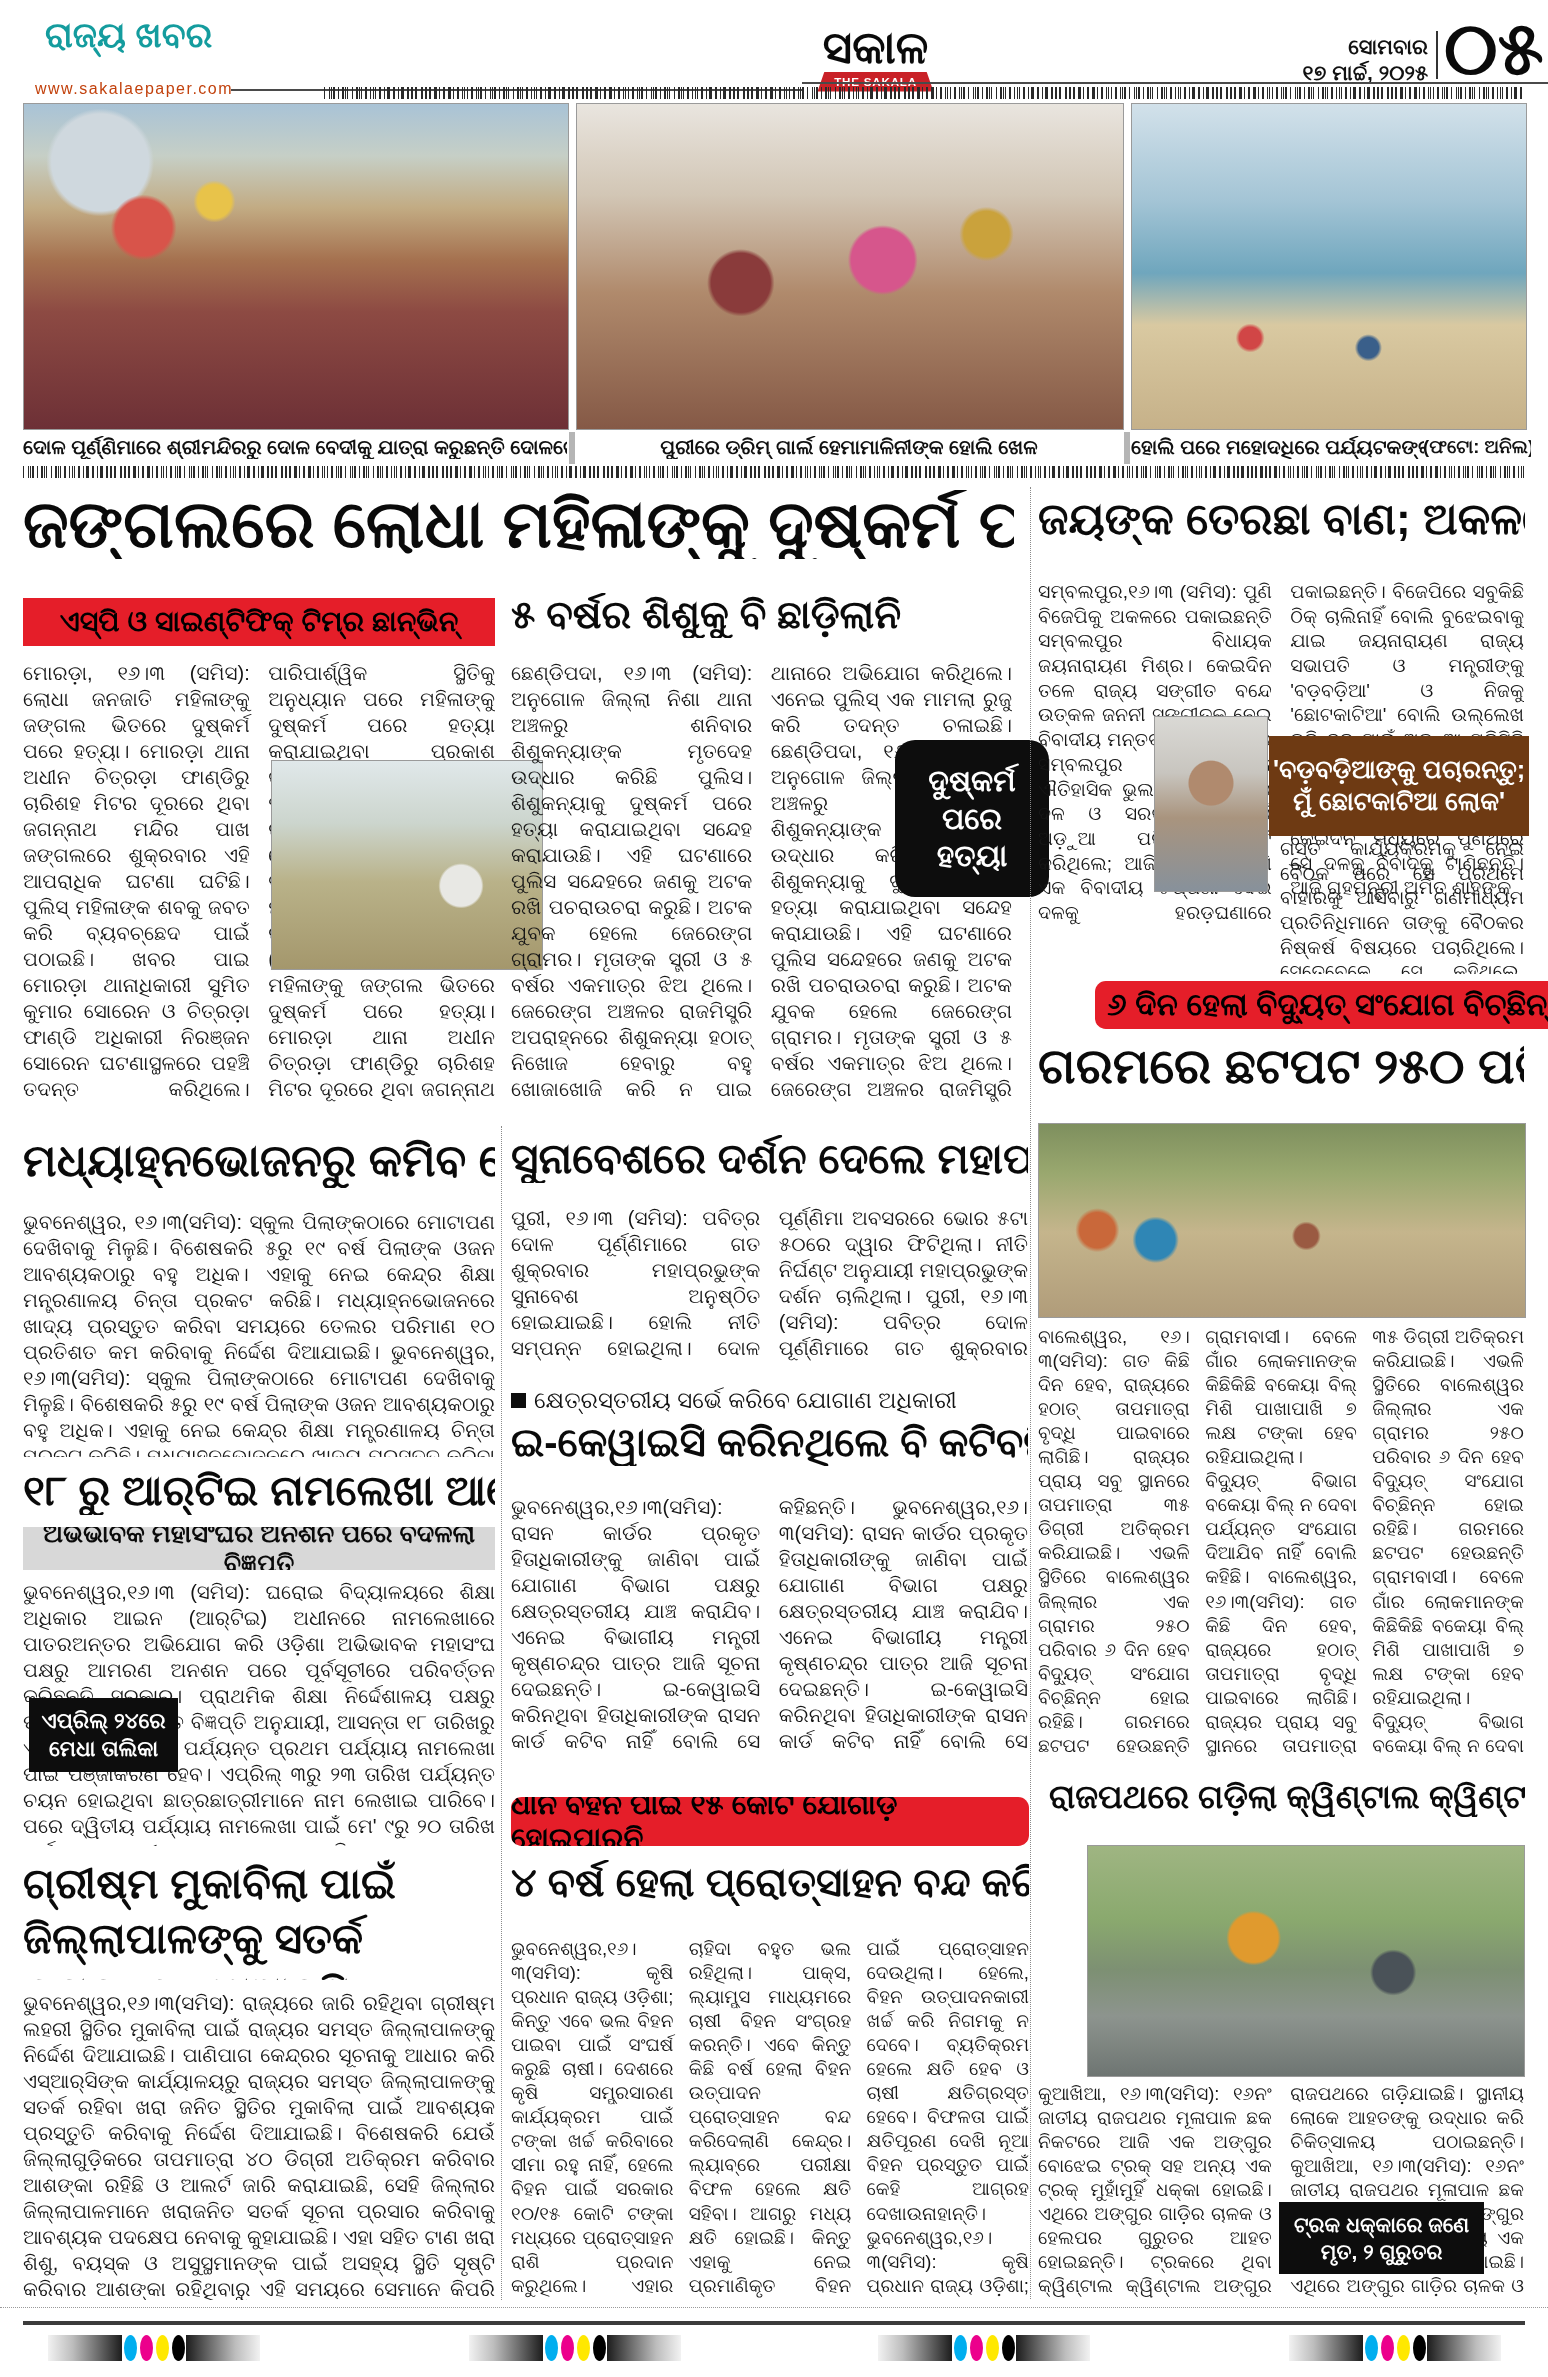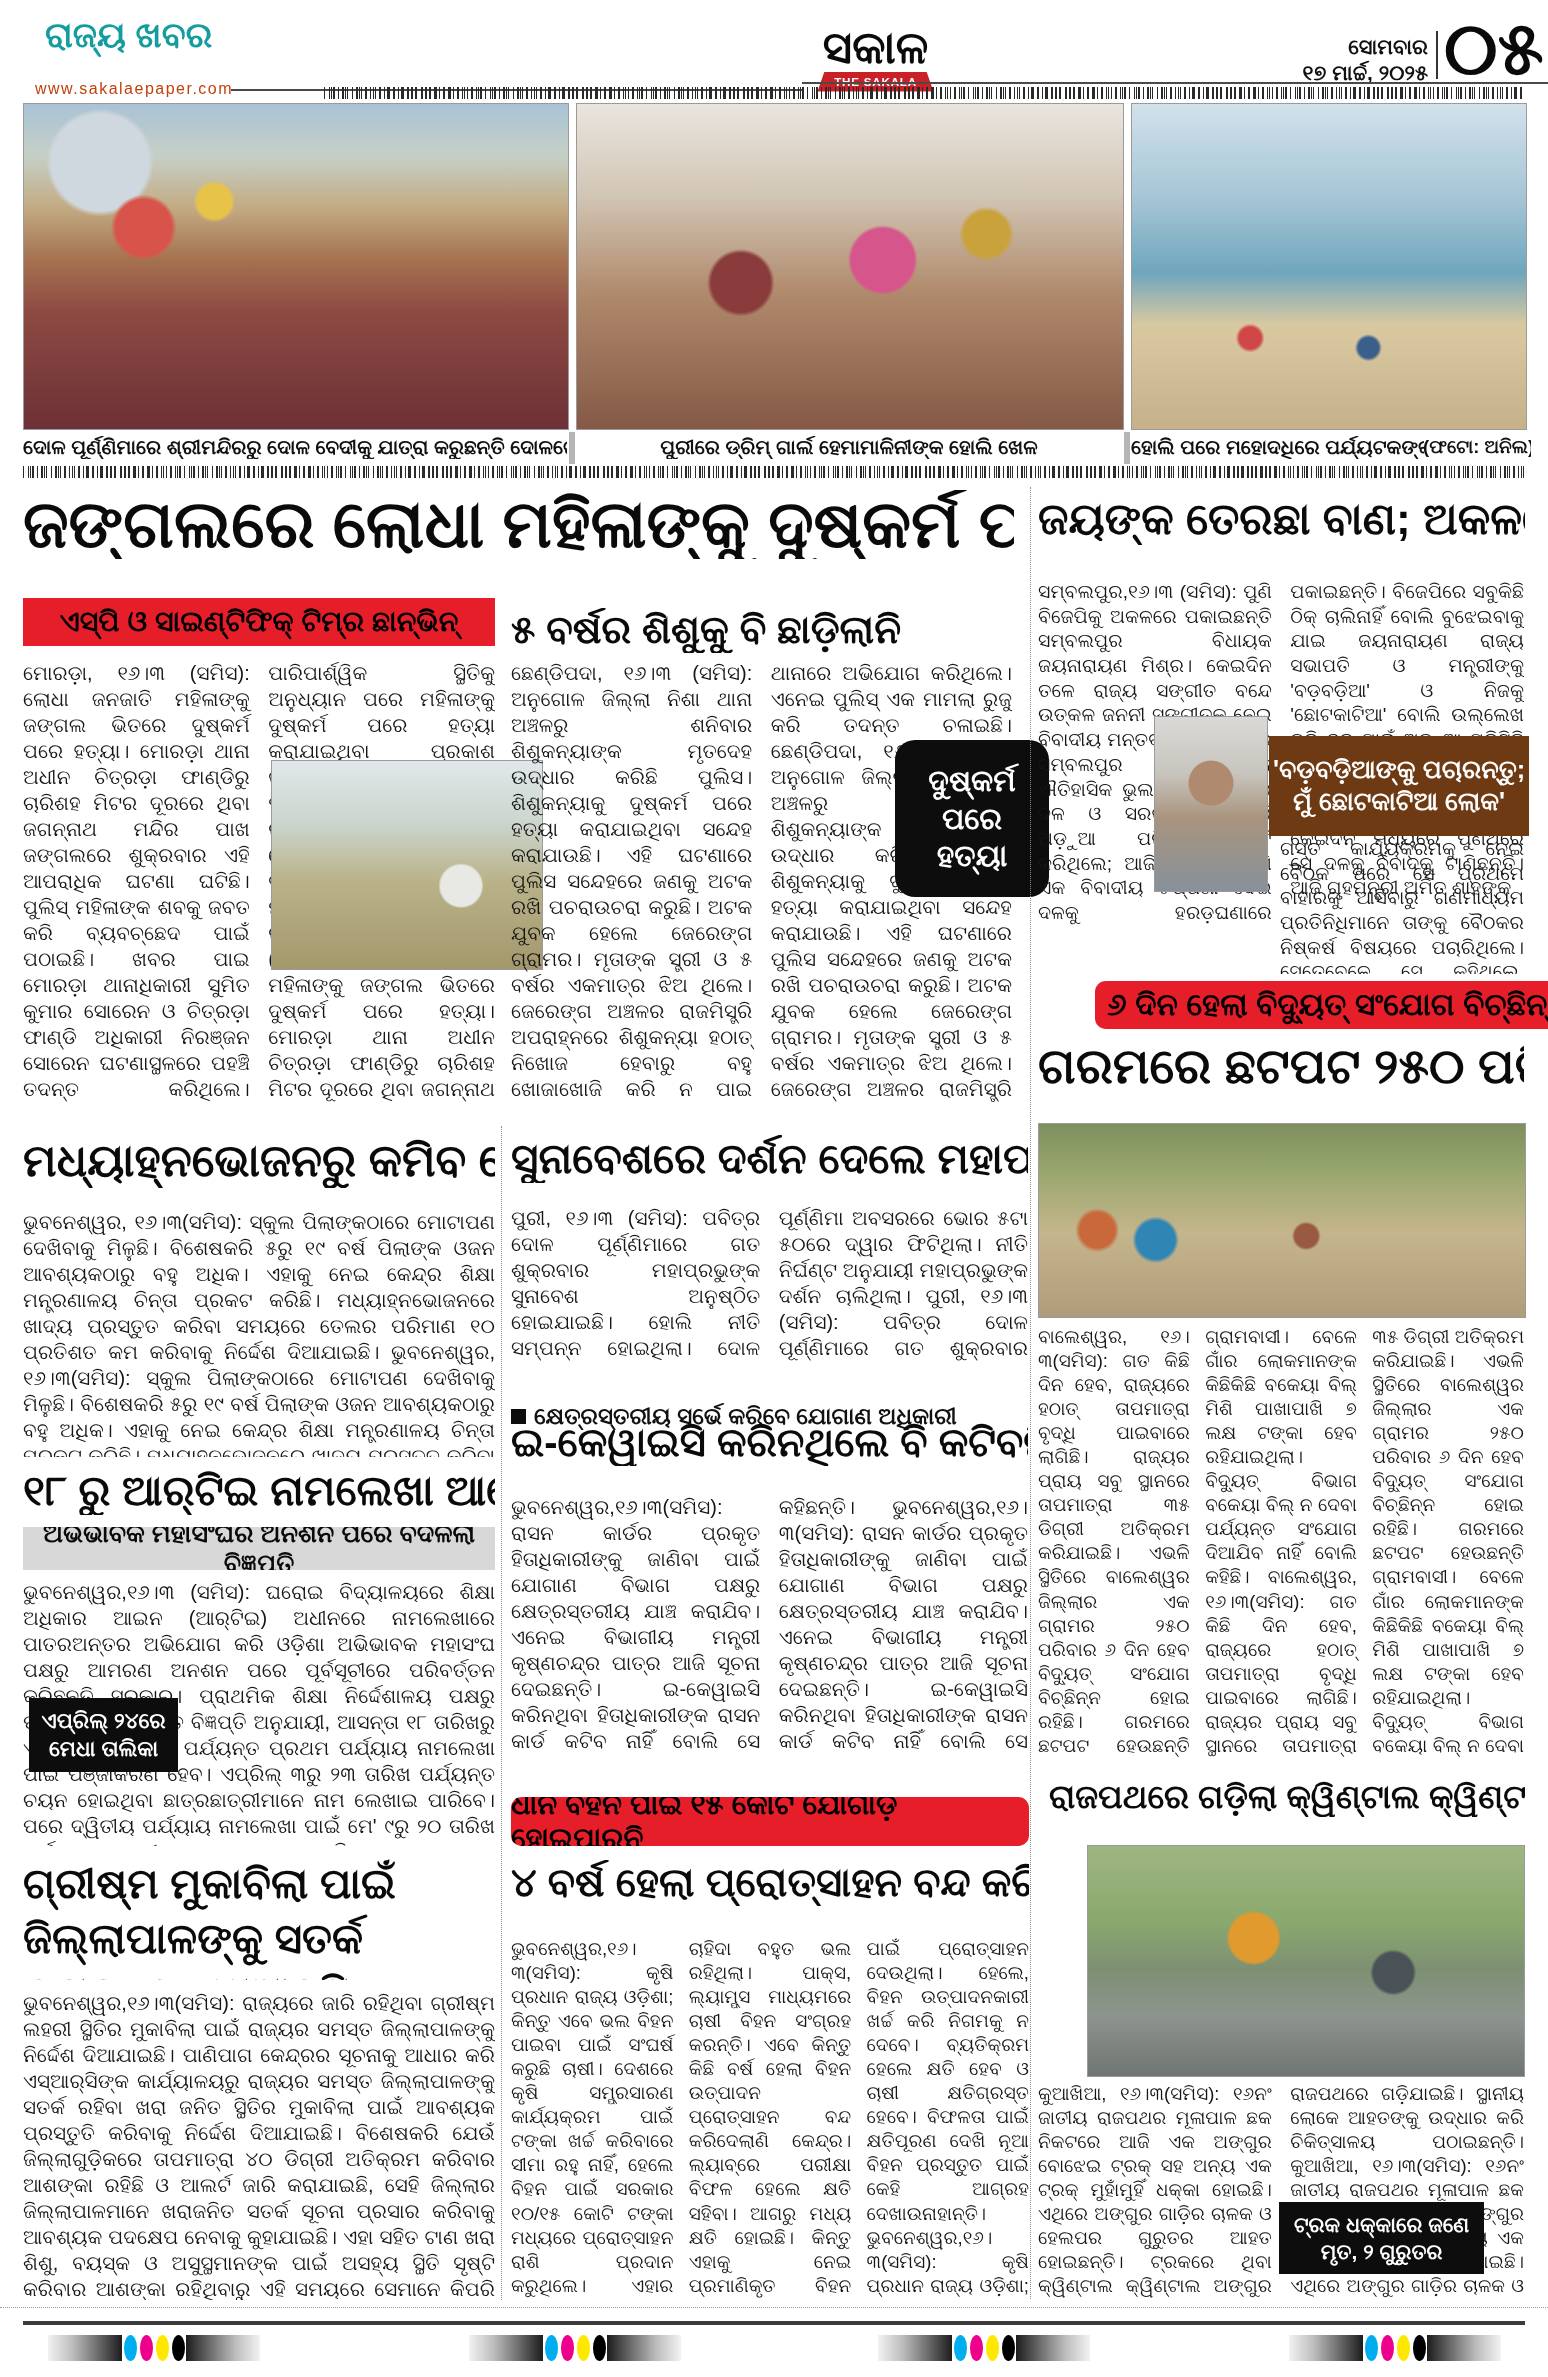--- a/index.html
+++ b/index.html
@@ -94,21 +94,21 @@
   <div class="abs" style="left:1423px;top:436px;width:108px;font-size:18.5px;font-weight:bold;text-align:right;white-space:nowrap;overflow:hidden;">(ଫଟୋ: ଅନିଲ)</div>
 
   <div class="abs" style="left:569px;top:432px;width:6.2px;height:32px;background:#b5b5b5;"></div>
   <div class="abs" style="left:1124px;top:432px;width:6.2px;height:32px;background:#b5b5b5;"></div>
 
   <div class="abs barcode" style="left:23px;top:466px;width:1502px;height:11.6px;"></div>
 
   <div class="abs hl" style="left:23px;top:490px;width:991px;font-size:66px;line-height:1.05;">ଜଙ୍ଗଲରେ ଲୋଧା ମହିଳାଙ୍କୁ ଦୁଷ୍କର୍ମ ପରେ ହତ୍ୟା</div>
 
   <div class="abs banner-red" style="left:23px;top:598px;width:472px;height:48px;font-size:28.5px;">ଏସ୍‌ପି ଓ ସାଇଣ୍ଟିଫିକ୍ ଟିମ୍‌ର ଛାନ୍‌ଭିନ୍</div>
-  <div class="abs hl" style="left:511px;top:608px;width:501px;font-size:39px;">୫ ବର୍ଷର ଶିଶୁକୁ ବି ଛାଡ଼ିଲାନି</div>
+  <div class="abs hl" style="left:511px;top:593px;width:501px;font-size:39px;">୫ ବର୍ଷର ଶିଶୁକୁ ବି ଛାଡ଼ିଲାନି</div>
 
   <div class="abs body-txt cols2" style="left:23px;top:660px;width:472px;height:457px;">ମୋରଡ଼ା, ୧୬।୩ (ସମିସ): ଲୋଧା ଜନଜାତି ମହିଳାଙ୍କୁ ଜଙ୍ଗଲ ଭିତରେ ଦୁଷ୍କର୍ମ ପରେ ହତ୍ୟା। ମୋରଡ଼ା ଥାନା ଅଧୀନ ଚିତ୍ରଡ଼ା ଫାଣ୍ଡିରୁ ଚାରିଶହ ମିଟର ଦୂରରେ ଥିବା ଜଗନ୍ନାଥ ମନ୍ଦିର ପାଖ ଜଙ୍ଗଲରେ ଶୁକ୍ରବାର ଏହି ଆପରାଧିକ ଘଟଣା ଘଟିଛି। ପୁଲିସ୍ ମହିଳାଙ୍କ ଶବକୁ ଜବତ କରି ବ୍ୟବଚ୍ଛେଦ ପାଇଁ ପଠାଇଛି। ଖବର ପାଇ ମୋରଡ଼ା ଥାନାଧିକାରୀ ସୁମିତ କୁମାର ସୋରେନ ଓ ଚିତ୍ରଡ଼ା ଫାଣ୍ଡି ଅଧିକାରୀ ନିରଞ୍ଜନ ସୋରେନ ଘଟଣାସ୍ଥଳରେ ପହଞ୍ଚି ତଦନ୍ତ କରିଥିଲେ। ପାରିପାର୍ଶ୍ୱିକ ସ୍ଥିତିକୁ ଅନୁଧ୍ୟାନ ପରେ ମହିଳାଙ୍କୁ ଦୁଷ୍କର୍ମ ପରେ ହତ୍ୟା କରାଯାଇଥିବା ପ୍ରକାଶ କରିଥିଲେ। ଏହି ଘଟଣାରେ ପୁଲିସ ସନ୍ଦେହରେ ଜଣକୁ ଅଟକ ରଖିଛି। ଅଟକ ଯୁବକ ହେଲେ ଜେରେଙ୍ଗ ଗ୍ରାମର ଜଣେ ବ୍ୟକ୍ତି। ଏନେଇ ପୁଲିସ୍ ଏକ ମାମଲା ରୁଜୁ କରି ତଦନ୍ତ ଜାରି ରଖିଛି। ମୋରଡ଼ା, ୧୬।୩ (ସମିସ): ଲୋଧା ଜନଜାତି ମହିଳାଙ୍କୁ ଜଙ୍ଗଲ ଭିତରେ ଦୁଷ୍କର୍ମ ପରେ ହତ୍ୟା। ମୋରଡ଼ା ଥାନା ଅଧୀନ ଚିତ୍ରଡ଼ା ଫାଣ୍ଡିରୁ ଚାରିଶହ ମିଟର ଦୂରରେ ଥିବା ଜଗନ୍ନାଥ ମନ୍ଦିର ପାଖ ଜଙ୍ଗଲରେ ଶୁକ୍ରବାର ଏହି ଆପରାଧିକ ଘଟଣା ଘଟିଛି। ପୁଲିସ୍ ମହିଳାଙ୍କ ଶବକୁ ଜବତ କରି ବ୍ୟବଚ୍ଛେଦ ପାଇଁ ପଠାଇଛି। ଖବର ପାଇ ମୋରଡ଼ା ଥାନାଧିକାରୀ ସୁମିତ କୁମାର ସୋରେନ ଓ ଚିତ୍ରଡ଼ା ଫାଣ୍ଡି ଅଧିକାରୀ ନିରଞ୍ଜନ ସୋରେନ ଘଟଣାସ୍ଥଳରେ ପହଞ୍ଚି ତଦନ୍ତ କରିଥିଲେ। ପାରିପାର୍ଶ୍ୱିକ ସ୍ଥିତିକୁ ଅନୁଧ୍ୟାନ ପରେ ମହିଳାଙ୍କୁ ଦୁଷ୍କର୍ମ ପରେ ହତ୍ୟା କରାଯାଇଥିବା ପ୍ରକାଶ କରିଥିଲେ। ଏହି ଘଟଣାରେ ପୁଲିସ ସନ୍ଦେହରେ ଜଣକୁ ଅଟକ ରଖିଛି। ଅଟକ ଯୁବକ ହେଲେ ଜେରେଙ୍ଗ ଗ୍ରାମର ଜଣେ ବ୍ୟକ୍ତି। ଏନେଇ ପୁଲିସ୍ ଏକ ମାମଲା ରୁଜୁ କରି ତଦନ୍ତ ଜାରି ରଖିଛି।</div>
   <div class="abs photo p-scene" style="left:271px;top:760px;width:270px;height:208px;"></div>
 
   <div class="abs body-txt cols2" style="left:511px;top:660px;width:501px;height:457px;">ଛେଣ୍ଡିପଦା, ୧୬।୩ (ସମିସ): ଅନୁଗୋଳ ଜିଲ୍ଲା ନିଶା ଥାନା ଅଞ୍ଚଳରୁ ଶନିବାର ଶିଶୁକନ୍ୟାଙ୍କ ମୃତଦେହ ଉଦ୍ଧାର କରିଛି ପୁଲିସ। ଶିଶୁକନ୍ୟାକୁ ଦୁଷ୍କର୍ମ ପରେ ହତ୍ୟା କରାଯାଇଥିବା ସନ୍ଦେହ କରାଯାଉଛି। ଏହି ଘଟଣାରେ ପୁଲିସ ସନ୍ଦେହରେ ଜଣକୁ ଅଟକ ରଖି ପଚରାଉଚରା କରୁଛି। ଅଟକ ଯୁବକ ହେଲେ ଜେରେଙ୍ଗ ଗ୍ରାମର। ମୃତାଙ୍କ ସ୍ତ୍ରୀ ଓ ୫ ବର୍ଷର ଏକମାତ୍ର ଝିଅ ଥିଲେ। ଜେରେଙ୍ଗ ଅଞ୍ଚଳର ରାଜମିସ୍ତ୍ରି ଅପରାହ୍ନରେ ଶିଶୁକନ୍ୟା ହଠାତ୍ ନିଖୋଜ ହେବାରୁ ବହୁ ଖୋଜାଖୋଜି କରି ନ ପାଇ ଥାନାରେ ଅଭିଯୋଗ କରିଥିଲେ। ଏନେଇ ପୁଲିସ୍ ଏକ ମାମଲା ରୁଜୁ କରି ତଦନ୍ତ ଚଳାଇଛି। ଛେଣ୍ଡିପଦା, ୧୬।୩ (ସମିସ): ଅନୁଗୋଳ ଜିଲ୍ଲା ନିଶା ଥାନା ଅଞ୍ଚଳରୁ ଶନିବାର ଶିଶୁକନ୍ୟାଙ୍କ ମୃତଦେହ ଉଦ୍ଧାର କରିଛି ପୁଲିସ। ଶିଶୁକନ୍ୟାକୁ ଦୁଷ୍କର୍ମ ପରେ ହତ୍ୟା କରାଯାଇଥିବା ସନ୍ଦେହ କରାଯାଉଛି। ଏହି ଘଟଣାରେ ପୁଲିସ ସନ୍ଦେହରେ ଜଣକୁ ଅଟକ ରଖି ପଚରାଉଚରା କରୁଛି। ଅଟକ ଯୁବକ ହେଲେ ଜେରେଙ୍ଗ ଗ୍ରାମର। ମୃତାଙ୍କ ସ୍ତ୍ରୀ ଓ ୫ ବର୍ଷର ଏକମାତ୍ର ଝିଅ ଥିଲେ। ଜେରେଙ୍ଗ ଅଞ୍ଚଳର ରାଜମିସ୍ତ୍ରି ଅପରାହ୍ନରେ ଶିଶୁକନ୍ୟା ହଠାତ୍ ନିଖୋଜ ହେବାରୁ ବହୁ ଖୋଜାଖୋଜି କରି ନ ପାଇ ଥାନାରେ ଅଭିଯୋଗ କରିଥିଲେ। ଏନେଇ ପୁଲିସ୍ ଏକ ମାମଲା ରୁଜୁ କରି ତଦନ୍ତ ଚଳାଇଛି। ଛେଣ୍ଡିପଦା, ୧୬।୩ (ସମିସ): ଅନୁଗୋଳ ଜିଲ୍ଲା ନିଶା ଥାନା ଅଞ୍ଚଳରୁ ଶନିବାର ଶିଶୁକନ୍ୟାଙ୍କ ମୃତଦେହ ଉଦ୍ଧାର କରିଛି ପୁଲିସ। ଶିଶୁକନ୍ୟାକୁ ଦୁଷ୍କର୍ମ ପରେ ହତ୍ୟା କରାଯାଇଥିବା ସନ୍ଦେହ କରାଯାଉଛି। ଏହି ଘଟଣାରେ ପୁଲିସ ସନ୍ଦେହରେ ଜଣକୁ ଅଟକ ରଖି ପଚରାଉଚରା କରୁଛି। ଅଟକ ଯୁବକ ହେଲେ ଜେରେଙ୍ଗ ଗ୍ରାମର। ମୃତାଙ୍କ ସ୍ତ୍ରୀ ଓ ୫ ବର୍ଷର ଏକମାତ୍ର ଝିଅ ଥିଲେ। ଜେରେଙ୍ଗ ଅଞ୍ଚଳର ରାଜମିସ୍ତ୍ରି ଅପରାହ୍ନରେ ଶିଶୁକନ୍ୟା ହଠାତ୍ ନିଖୋଜ ହେବାରୁ ବହୁ ଖୋଜାଖୋଜି କରି ନ ପାଇ ଥାନାରେ ଅଭିଯୋଗ କରିଥିଲେ। ଏନେଇ ପୁଲିସ୍ ଏକ ମାମଲା ରୁଜୁ କରି ତଦନ୍ତ ଚଳାଇଛି।</div>
   <div class="abs box-black" style="left:895px;top:740px;width:114px;height:117px;font-size:30px;line-height:1.25;padding:20px;border-radius:20px;">ଦୁଷ୍କର୍ମ ପରେ ହତ୍ୟା</div>
 
   <div class="abs dotted-v" style="left:1030px;top:487px;height:1812px;"></div>
   <div class="abs dotted-v" style="left:501px;top:1126px;height:1174px;"></div>
 
@@ -122,21 +122,21 @@
   <div class="abs hl" style="left:1038px;top:1038px;width:486px;font-size:49px;">ଗରମରେ ଛଟପଟ ୨୫୦ ପରିବାର</div>
   <div class="abs photo p-village" style="left:1038px;top:1123px;width:486px;height:193px;"></div>
   <div class="abs body-txt cols3" style="left:1038px;top:1325px;width:486px;height:436px;font-size:18.5px;">ବାଲେଶ୍ୱର, ୧୬।୩(ସମିସ): ଗତ କିଛି ଦିନ ହେବ, ରାଜ୍ୟରେ ହଠାତ୍ ତାପମାତ୍ରା ବୃଦ୍ଧି ପାଇବାରେ ଲାଗିଛି। ରାଜ୍ୟର ପ୍ରାୟ ସବୁ ସ୍ଥାନରେ ତାପମାତ୍ରା ୩୫ ଡିଗ୍ରୀ ଅତିକ୍ରମ କରିଯାଇଛି। ଏଭଳି ସ୍ଥିତିରେ ବାଲେଶ୍ୱର ଜିଲ୍ଲାର ଏକ ଗ୍ରାମର ୨୫୦ ପରିବାର ୬ ଦିନ ହେବ ବିଦ୍ୟୁତ୍ ସଂଯୋଗ ବିଚ୍ଛିନ୍ନ ହୋଇ ରହିଛି। ଗରମରେ ଛଟପଟ ହେଉଛନ୍ତି ଗ୍ରାମବାସୀ। ବେଳେ ଗାଁର ଲୋକମାନଙ୍କ କିଛିକିଛି ବକେୟା ବିଲ୍ ମିଶି ପାଖାପାଖି ୭ ଲକ୍ଷ ଟଙ୍କା ହେବ ରହିଯାଇଥିଲା। ବିଦ୍ୟୁତ୍ ବିଭାଗ ବକେୟା ବିଲ୍ ନ ଦେବା ପର୍ଯ୍ୟନ୍ତ ସଂଯୋଗ ଦିଆଯିବ ନାହିଁ ବୋଲି କହିଛି। ବାଲେଶ୍ୱର, ୧୬।୩(ସମିସ): ଗତ କିଛି ଦିନ ହେବ, ରାଜ୍ୟରେ ହଠାତ୍ ତାପମାତ୍ରା ବୃଦ୍ଧି ପାଇବାରେ ଲାଗିଛି। ରାଜ୍ୟର ପ୍ରାୟ ସବୁ ସ୍ଥାନରେ ତାପମାତ୍ରା ୩୫ ଡିଗ୍ରୀ ଅତିକ୍ରମ କରିଯାଇଛି। ଏଭଳି ସ୍ଥିତିରେ ବାଲେଶ୍ୱର ଜିଲ୍ଲାର ଏକ ଗ୍ରାମର ୨୫୦ ପରିବାର ୬ ଦିନ ହେବ ବିଦ୍ୟୁତ୍ ସଂଯୋଗ ବିଚ୍ଛିନ୍ନ ହୋଇ ରହିଛି। ଗରମରେ ଛଟପଟ ହେଉଛନ୍ତି ଗ୍ରାମବାସୀ। ବେଳେ ଗାଁର ଲୋକମାନଙ୍କ କିଛିକିଛି ବକେୟା ବିଲ୍ ମିଶି ପାଖାପାଖି ୭ ଲକ୍ଷ ଟଙ୍କା ହେବ ରହିଯାଇଥିଲା। ବିଦ୍ୟୁତ୍ ବିଭାଗ ବକେୟା ବିଲ୍ ନ ଦେବା ପର୍ଯ୍ୟନ୍ତ ସଂଯୋଗ ଦିଆଯିବ ନାହିଁ ବୋଲି କହିଛି। ବାଲେଶ୍ୱର, ୧୬।୩(ସମିସ): ଗତ କିଛି ଦିନ ହେବ, ରାଜ୍ୟରେ ହଠାତ୍ ତାପମାତ୍ରା ବୃଦ୍ଧି ପାଇବାରେ ଲାଗିଛି। ରାଜ୍ୟର ପ୍ରାୟ ସବୁ ସ୍ଥାନରେ ତାପମାତ୍ରା ୩୫ ଡିଗ୍ରୀ ଅତିକ୍ରମ କରିଯାଇଛି। ଏଭଳି ସ୍ଥିତିରେ ବାଲେଶ୍ୱର ଜିଲ୍ଲାର ଏକ ଗ୍ରାମର ୨୫୦ ପରିବାର ୬ ଦିନ ହେବ ବିଦ୍ୟୁତ୍ ସଂଯୋଗ ବିଚ୍ଛିନ୍ନ ହୋଇ ରହିଛି। ଗରମରେ ଛଟପଟ ହେଉଛନ୍ତି ଗ୍ରାମବାସୀ। ବେଳେ ଗାଁର ଲୋକମାନଙ୍କ କିଛିକିଛି ବକେୟା ବିଲ୍ ମିଶି ପାଖାପାଖି ୭ ଲକ୍ଷ ଟଙ୍କା ହେବ ରହିଯାଇଥିଲା। ବିଦ୍ୟୁତ୍ ବିଭାଗ ବକେୟା ବିଲ୍ ନ ଦେବା ପର୍ଯ୍ୟନ୍ତ ସଂଯୋଗ ଦିଆଯିବ ନାହିଁ ବୋଲି କହିଛି।</div>
 
   <div class="abs hl" style="left:23px;top:1135px;width:472px;font-size:45px;">ମଧ୍ୟାହ୍ନଭୋଜନରୁ କମିବ ତେଲ</div>
   <div class="abs body-txt" style="left:23px;top:1209px;width:472px;height:248px;">ଭୁବନେଶ୍ୱର, ୧୬।୩(ସମିସ): ସ୍କୁଲ ପିଲାଙ୍କଠାରେ ମୋଟାପଣ ଦେଖିବାକୁ ମିଳୁଛି। ବିଶେଷକରି ୫ରୁ ୧୯ ବର୍ଷ ପିଲାଙ୍କ ଓଜନ ଆବଶ୍ୟକଠାରୁ ବହୁ ଅଧିକ। ଏହାକୁ ନେଇ କେନ୍ଦ୍ର ଶିକ୍ଷା ମନ୍ତ୍ରଣାଳୟ ଚିନ୍ତା ପ୍ରକଟ କରିଛି। ମଧ୍ୟାହ୍ନଭୋଜନରେ ଖାଦ୍ୟ ପ୍ରସ୍ତୁତ କରିବା ସମୟରେ ତେଲର ପରିମାଣ ୧୦ ପ୍ରତିଶତ କମ କରିବାକୁ ନିର୍ଦ୍ଦେଶ ଦିଆଯାଇଛି। ଭୁବନେଶ୍ୱର, ୧୬।୩(ସମିସ): ସ୍କୁଲ ପିଲାଙ୍କଠାରେ ମୋଟାପଣ ଦେଖିବାକୁ ମିଳୁଛି। ବିଶେଷକରି ୫ରୁ ୧୯ ବର୍ଷ ପିଲାଙ୍କ ଓଜନ ଆବଶ୍ୟକଠାରୁ ବହୁ ଅଧିକ। ଏହାକୁ ନେଇ କେନ୍ଦ୍ର ଶିକ୍ଷା ମନ୍ତ୍ରଣାଳୟ ଚିନ୍ତା ପ୍ରକଟ କରିଛି। ମଧ୍ୟାହ୍ନଭୋଜନରେ ଖାଦ୍ୟ ପ୍ରସ୍ତୁତ କରିବା ସମୟରେ ତେଲର ପରିମାଣ ୧୦ ପ୍ରତିଶତ କମ କରିବାକୁ ନିର୍ଦ୍ଦେଶ ଦିଆଯାଇଛି। ଭୁବନେଶ୍ୱର, ୧୬।୩(ସମିସ): ସ୍କୁଲ ପିଲାଙ୍କଠାରେ ମୋଟାପଣ ଦେଖିବାକୁ ମିଳୁଛି। ବିଶେଷକରି ୫ରୁ ୧୯ ବର୍ଷ ପିଲାଙ୍କ ଓଜନ ଆବଶ୍ୟକଠାରୁ ବହୁ ଅଧିକ। ଏହାକୁ ନେଇ କେନ୍ଦ୍ର ଶିକ୍ଷା ମନ୍ତ୍ରଣାଳୟ ଚିନ୍ତା ପ୍ରକଟ କରିଛି। ମଧ୍ୟାହ୍ନଭୋଜନରେ ଖାଦ୍ୟ ପ୍ରସ୍ତୁତ କରିବା ସମୟରେ ତେଲର ପରିମାଣ ୧୦ ପ୍ରତିଶତ କମ କରିବାକୁ ନିର୍ଦ୍ଦେଶ ଦିଆଯାଇଛି।</div>
 
   <div class="abs hl" style="left:511px;top:1135px;width:517px;font-size:42px;">ସୁନାବେଶରେ ଦର୍ଶନ ଦେଲେ ମହାପ୍ରଭୁ</div>
   <div class="abs body-txt cols2" style="left:511px;top:1205px;width:517px;height:174px;">ପୁରୀ, ୧୬।୩ (ସମିସ): ପବିତ୍ର ଦୋଳ ପୂର୍ଣ୍ଣିମାରେ ଗତ ଶୁକ୍ରବାର ମହାପ୍ରଭୁଙ୍କ ସୁନାବେଶ ଅନୁଷ୍ଠିତ ହୋଇଯାଇଛି। ହୋଲି ନୀତି ସମ୍ପନ୍ନ ହୋଇଥିଲା। ଦୋଳ ପୂର୍ଣ୍ଣିମା ଅବସରରେ ଭୋର ୫ଟା ୫୦ରେ ଦ୍ୱାର ଫିଟିଥିଲା। ନୀତି ନିର୍ଘଣ୍ଟ ଅନୁଯାୟୀ ମହାପ୍ରଭୁଙ୍କ ଦର୍ଶନ ଚାଲିଥିଲା। ପୁରୀ, ୧୬।୩ (ସମିସ): ପବିତ୍ର ଦୋଳ ପୂର୍ଣ୍ଣିମାରେ ଗତ ଶୁକ୍ରବାର ମହାପ୍ରଭୁଙ୍କ ସୁନାବେଶ ଅନୁଷ୍ଠିତ ହୋଇଯାଇଛି। ହୋଲି ନୀତି ସମ୍ପନ୍ନ ହୋଇଥିଲା। ଦୋଳ ପୂର୍ଣ୍ଣିମା ଅବସରରେ ଭୋର ୫ଟା ୫୦ରେ ଦ୍ୱାର ଫିଟିଥିଲା। ନୀତି ନିର୍ଘଣ୍ଟ ଅନୁଯାୟୀ ମହାପ୍ରଭୁଙ୍କ ଦର୍ଶନ ଚାଲିଥିଲା। ପୁରୀ, ୧୬।୩ (ସମିସ): ପବିତ୍ର ଦୋଳ ପୂର୍ଣ୍ଣିମାରେ ଗତ ଶୁକ୍ରବାର ମହାପ୍ରଭୁଙ୍କ ସୁନାବେଶ ଅନୁଷ୍ଠିତ ହୋଇଯାଇଛି। ହୋଲି ନୀତି ସମ୍ପନ୍ନ ହୋଇଥିଲା। ଦୋଳ ପୂର୍ଣ୍ଣିମା ଅବସରରେ ଭୋର ୫ଟା ୫୦ରେ ଦ୍ୱାର ଫିଟିଥିଲା। ନୀତି ନିର୍ଘଣ୍ଟ ଅନୁଯାୟୀ ମହାପ୍ରଭୁଙ୍କ ଦର୍ଶନ ଚାଲିଥିଲା।</div>
 
-  <div class="abs" style="left:511px;top:1387px;width:517px;font-size:23px;font-weight:bold;white-space:nowrap;overflow:hidden;margin-top:16px;">
+  <div class="abs" style="left:511px;top:1387px;width:517px;font-size:23px;font-weight:normal;white-space:nowrap;overflow:hidden;">
     <span class="kicker-sq"></span><span>କ୍ଷେତ୍ରସ୍ତରୀୟ ସର୍ଭେ କରିବେ ଯୋଗାଣ ଅଧିକାରୀ</span>
   </div>
   <div class="abs hl" style="left:511px;top:1420px;width:517px;font-size:40px;">ଇ-କେୱାଇସି କରିନଥିଲେ ବି କଟିବନି ରାସନ କାର୍ଡ</div>
   <div class="abs body-txt cols2" style="left:511px;top:1494px;width:517px;height:268px;">ଭୁବନେଶ୍ୱର,୧୬।୩(ସମିସ): ରାସନ କାର୍ଡର ପ୍ରକୃତ ହିତାଧିକାରୀଙ୍କୁ ଜାଣିବା ପାଇଁ ଯୋଗାଣ ବିଭାଗ ପକ୍ଷରୁ କ୍ଷେତ୍ରସ୍ତରୀୟ ଯାଞ୍ଚ କରାଯିବ। ଏନେଇ ବିଭାଗୀୟ ମନ୍ତ୍ରୀ କୃଷ୍ଣଚନ୍ଦ୍ର ପାତ୍ର ଆଜି ସୂଚନା ଦେଇଛନ୍ତି। ଇ-କେୱାଇସି କରିନଥିବା ହିତାଧିକାରୀଙ୍କ ରାସନ କାର୍ଡ କଟିବ ନାହିଁ ବୋଲି ସେ କହିଛନ୍ତି। ଭୁବନେଶ୍ୱର,୧୬।୩(ସମିସ): ରାସନ କାର୍ଡର ପ୍ରକୃତ ହିତାଧିକାରୀଙ୍କୁ ଜାଣିବା ପାଇଁ ଯୋଗାଣ ବିଭାଗ ପକ୍ଷରୁ କ୍ଷେତ୍ରସ୍ତରୀୟ ଯାଞ୍ଚ କରାଯିବ। ଏନେଇ ବିଭାଗୀୟ ମନ୍ତ୍ରୀ କୃଷ୍ଣଚନ୍ଦ୍ର ପାତ୍ର ଆଜି ସୂଚନା ଦେଇଛନ୍ତି। ଇ-କେୱାଇସି କରିନଥିବା ହିତାଧିକାରୀଙ୍କ ରାସନ କାର୍ଡ କଟିବ ନାହିଁ ବୋଲି ସେ କହିଛନ୍ତି। ଭୁବନେଶ୍ୱର,୧୬।୩(ସମିସ): ରାସନ କାର୍ଡର ପ୍ରକୃତ ହିତାଧିକାରୀଙ୍କୁ ଜାଣିବା ପାଇଁ ଯୋଗାଣ ବିଭାଗ ପକ୍ଷରୁ କ୍ଷେତ୍ରସ୍ତରୀୟ ଯାଞ୍ଚ କରାଯିବ। ଏନେଇ ବିଭାଗୀୟ ମନ୍ତ୍ରୀ କୃଷ୍ଣଚନ୍ଦ୍ର ପାତ୍ର ଆଜି ସୂଚନା ଦେଇଛନ୍ତି। ଇ-କେୱାଇସି କରିନଥିବା ହିତାଧିକାରୀଙ୍କ ରାସନ କାର୍ଡ କଟିବ ନାହିଁ ବୋଲି ସେ କହିଛନ୍ତି। ଭୁବନେଶ୍ୱର,୧୬।୩(ସମିସ): ରାସନ କାର୍ଡର ପ୍ରକୃତ ହିତାଧିକାରୀଙ୍କୁ ଜାଣିବା ପାଇଁ ଯୋଗାଣ ବିଭାଗ ପକ୍ଷରୁ କ୍ଷେତ୍ରସ୍ତରୀୟ ଯାଞ୍ଚ କରାଯିବ। ଏନେଇ ବିଭାଗୀୟ ମନ୍ତ୍ରୀ କୃଷ୍ଣଚନ୍ଦ୍ର ପାତ୍ର ଆଜି ସୂଚନା ଦେଇଛନ୍ତି। ଇ-କେୱାଇସି କରିନଥିବା ହିତାଧିକାରୀଙ୍କ ରାସନ କାର୍ଡ କଟିବ ନାହିଁ ବୋଲି ସେ କହିଛନ୍ତି।</div>
 
   <div class="abs hl" style="left:23px;top:1467px;width:472px;font-size:42px;">୧୮ ରୁ ଆର୍‌ଟିଇ ନାମଲେଖା ଆବେଦନ</div>
   <div class="abs gray-sub" style="left:23px;top:1527px;width:472px;height:43px;font-size:25.4px;">ଅଭିଭାବକ ମହାସଂଘର ଅନଶନ ପରେ ବଦଳିଲା ବିଜ୍ଞପ୍ତି</div>
   <div class="abs body-txt" style="left:23px;top:1579px;width:472px;height:267px;">ଭୁବନେଶ୍ୱର,୧୬।୩ (ସମିସ): ଘରୋଇ ବିଦ୍ୟାଳୟରେ ଶିକ୍ଷା ଅଧିକାର ଆଇନ (ଆର୍‌ଟିଇ) ଅଧୀନରେ ନାମଲେଖାରେ ପାତରଅନ୍ତର ଅଭିଯୋଗ କରି ଓଡ଼ିଶା ଅଭିଭାବକ ମହାସଂଘ ପକ୍ଷରୁ ଆମରଣ ଅନଶନ ପରେ ପୂର୍ବସୂଚୀରେ ପରିବର୍ତ୍ତନ କରିଛନ୍ତି ସରକାର। ପ୍ରାଥମିକ ଶିକ୍ଷା ନିର୍ଦ୍ଦେଶାଳୟ ପକ୍ଷରୁ ପ୍ରକାଶିତ ସଂଶୋଧିତ ବିଜ୍ଞପ୍ତି ଅନୁଯାୟୀ, ଆସନ୍ତା ୧୮ ତାରିଖରୁ ଏପ୍ରିଲ୍ ୨୦ ତାରିଖ ପର୍ଯ୍ୟନ୍ତ ପ୍ରଥମ ପର୍ଯ୍ୟାୟ ନାମଲେଖା ପାଇଁ ପଞ୍ଜୀକରଣ ହେବ। ଏପ୍ରିଲ୍ ୩ରୁ ୨୩ ତାରିଖ ପର୍ଯ୍ୟନ୍ତ ଚୟନ ହୋଇଥିବା ଛାତ୍ରଛାତ୍ରୀମାନେ ନାମ ଲେଖାଇ ପାରିବେ। ପରେ ଦ୍ୱିତୀୟ ପର୍ଯ୍ୟାୟ ନାମଲେଖା ପାଇଁ ମେ' ୯ରୁ ୨୦ ତାରିଖ ପର୍ଯ୍ୟନ୍ତ ପଞ୍ଜୀକରଣ ହେବ। ୨୩ ତାରିଖ ମଧ୍ୟରେ ଯାଞ୍ଚ ସାରିବା ପରେ ୨୬ରେ ଚୂଡ଼ାନ୍ତ ତାଲିକା ପ୍ରକାଶ ପାଇବ। ୨୭ ତାରିଖରୁ ଦ୍ୱିତୀୟ ପର୍ଯ୍ୟାୟ ନାମଲେଖା ହେବ। ସମ୍ପୂର୍ଣ୍ଣ ନାମଲେଖା ପ୍ରକ୍ରିୟାକୁ ଜୁନ୍ ୧୦ ତାରିଖ ମଧ୍ୟରେ ସାରିବାକୁ ନିର୍ଦ୍ଦେଶାଳୟ ପକ୍ଷରୁ ନିର୍ଦ୍ଦେଶ ଦିଆଯାଇଛି। ପୂର୍ବ ନିଷ୍ପତ୍ତିରେ ପରିବର୍ତ୍ତନ କରିଥିବାରୁ ଅଭିଭାବକ ମହାସଂଘ ସ୍ୱାଗତ କରିବା ସହ ନାମଲେଖା ସମୟରେ ଘରୋଇ ବିଦ୍ୟାଳୟଗୁଡ଼ିକ ଯେପରି ମନମାନି ନ କରିବେ, ସେନେଇ ପଦକ୍ଷେପ ନେବାକୁ ଦାବି କରାଯାଇଛି।</div>
   <div class="abs box-black" style="left:29px;top:1698px;width:143px;height:68px;font-size:21.6px;line-height:1.3;padding:3.1px;">ଏପ୍ରିଲ୍ ୨୪ରେ ମେଧା ତାଲିକା</div>
 

